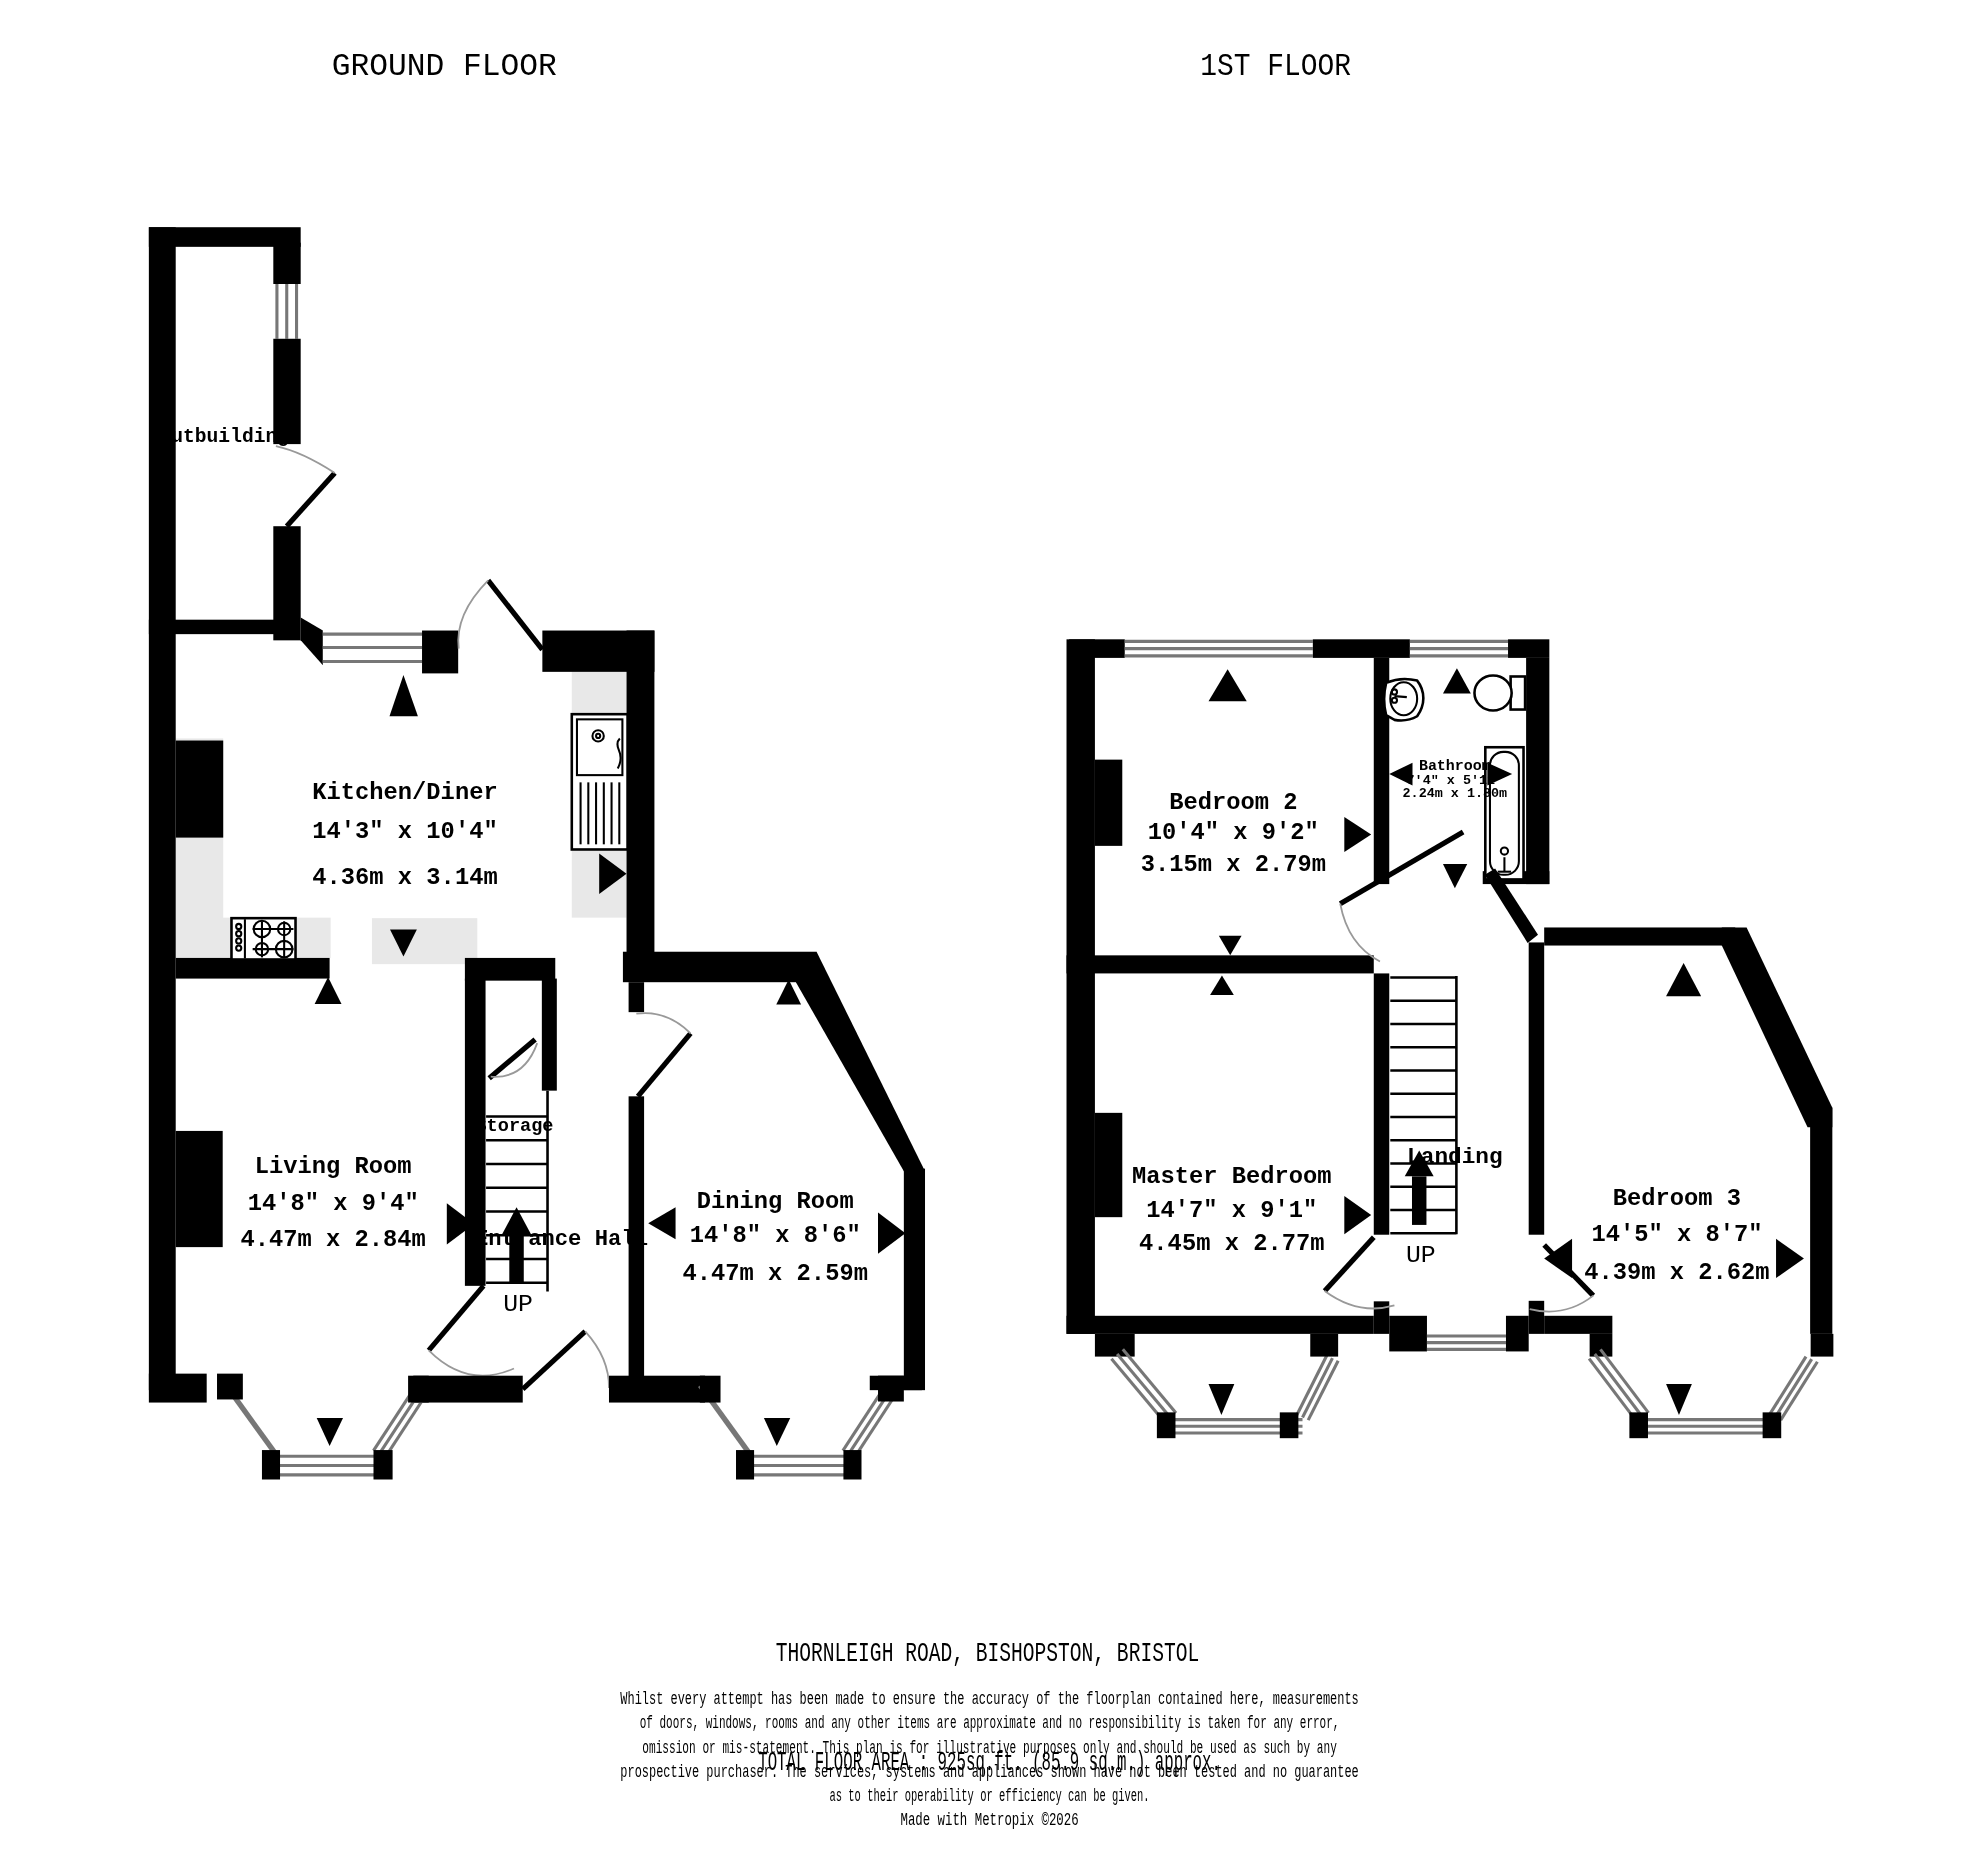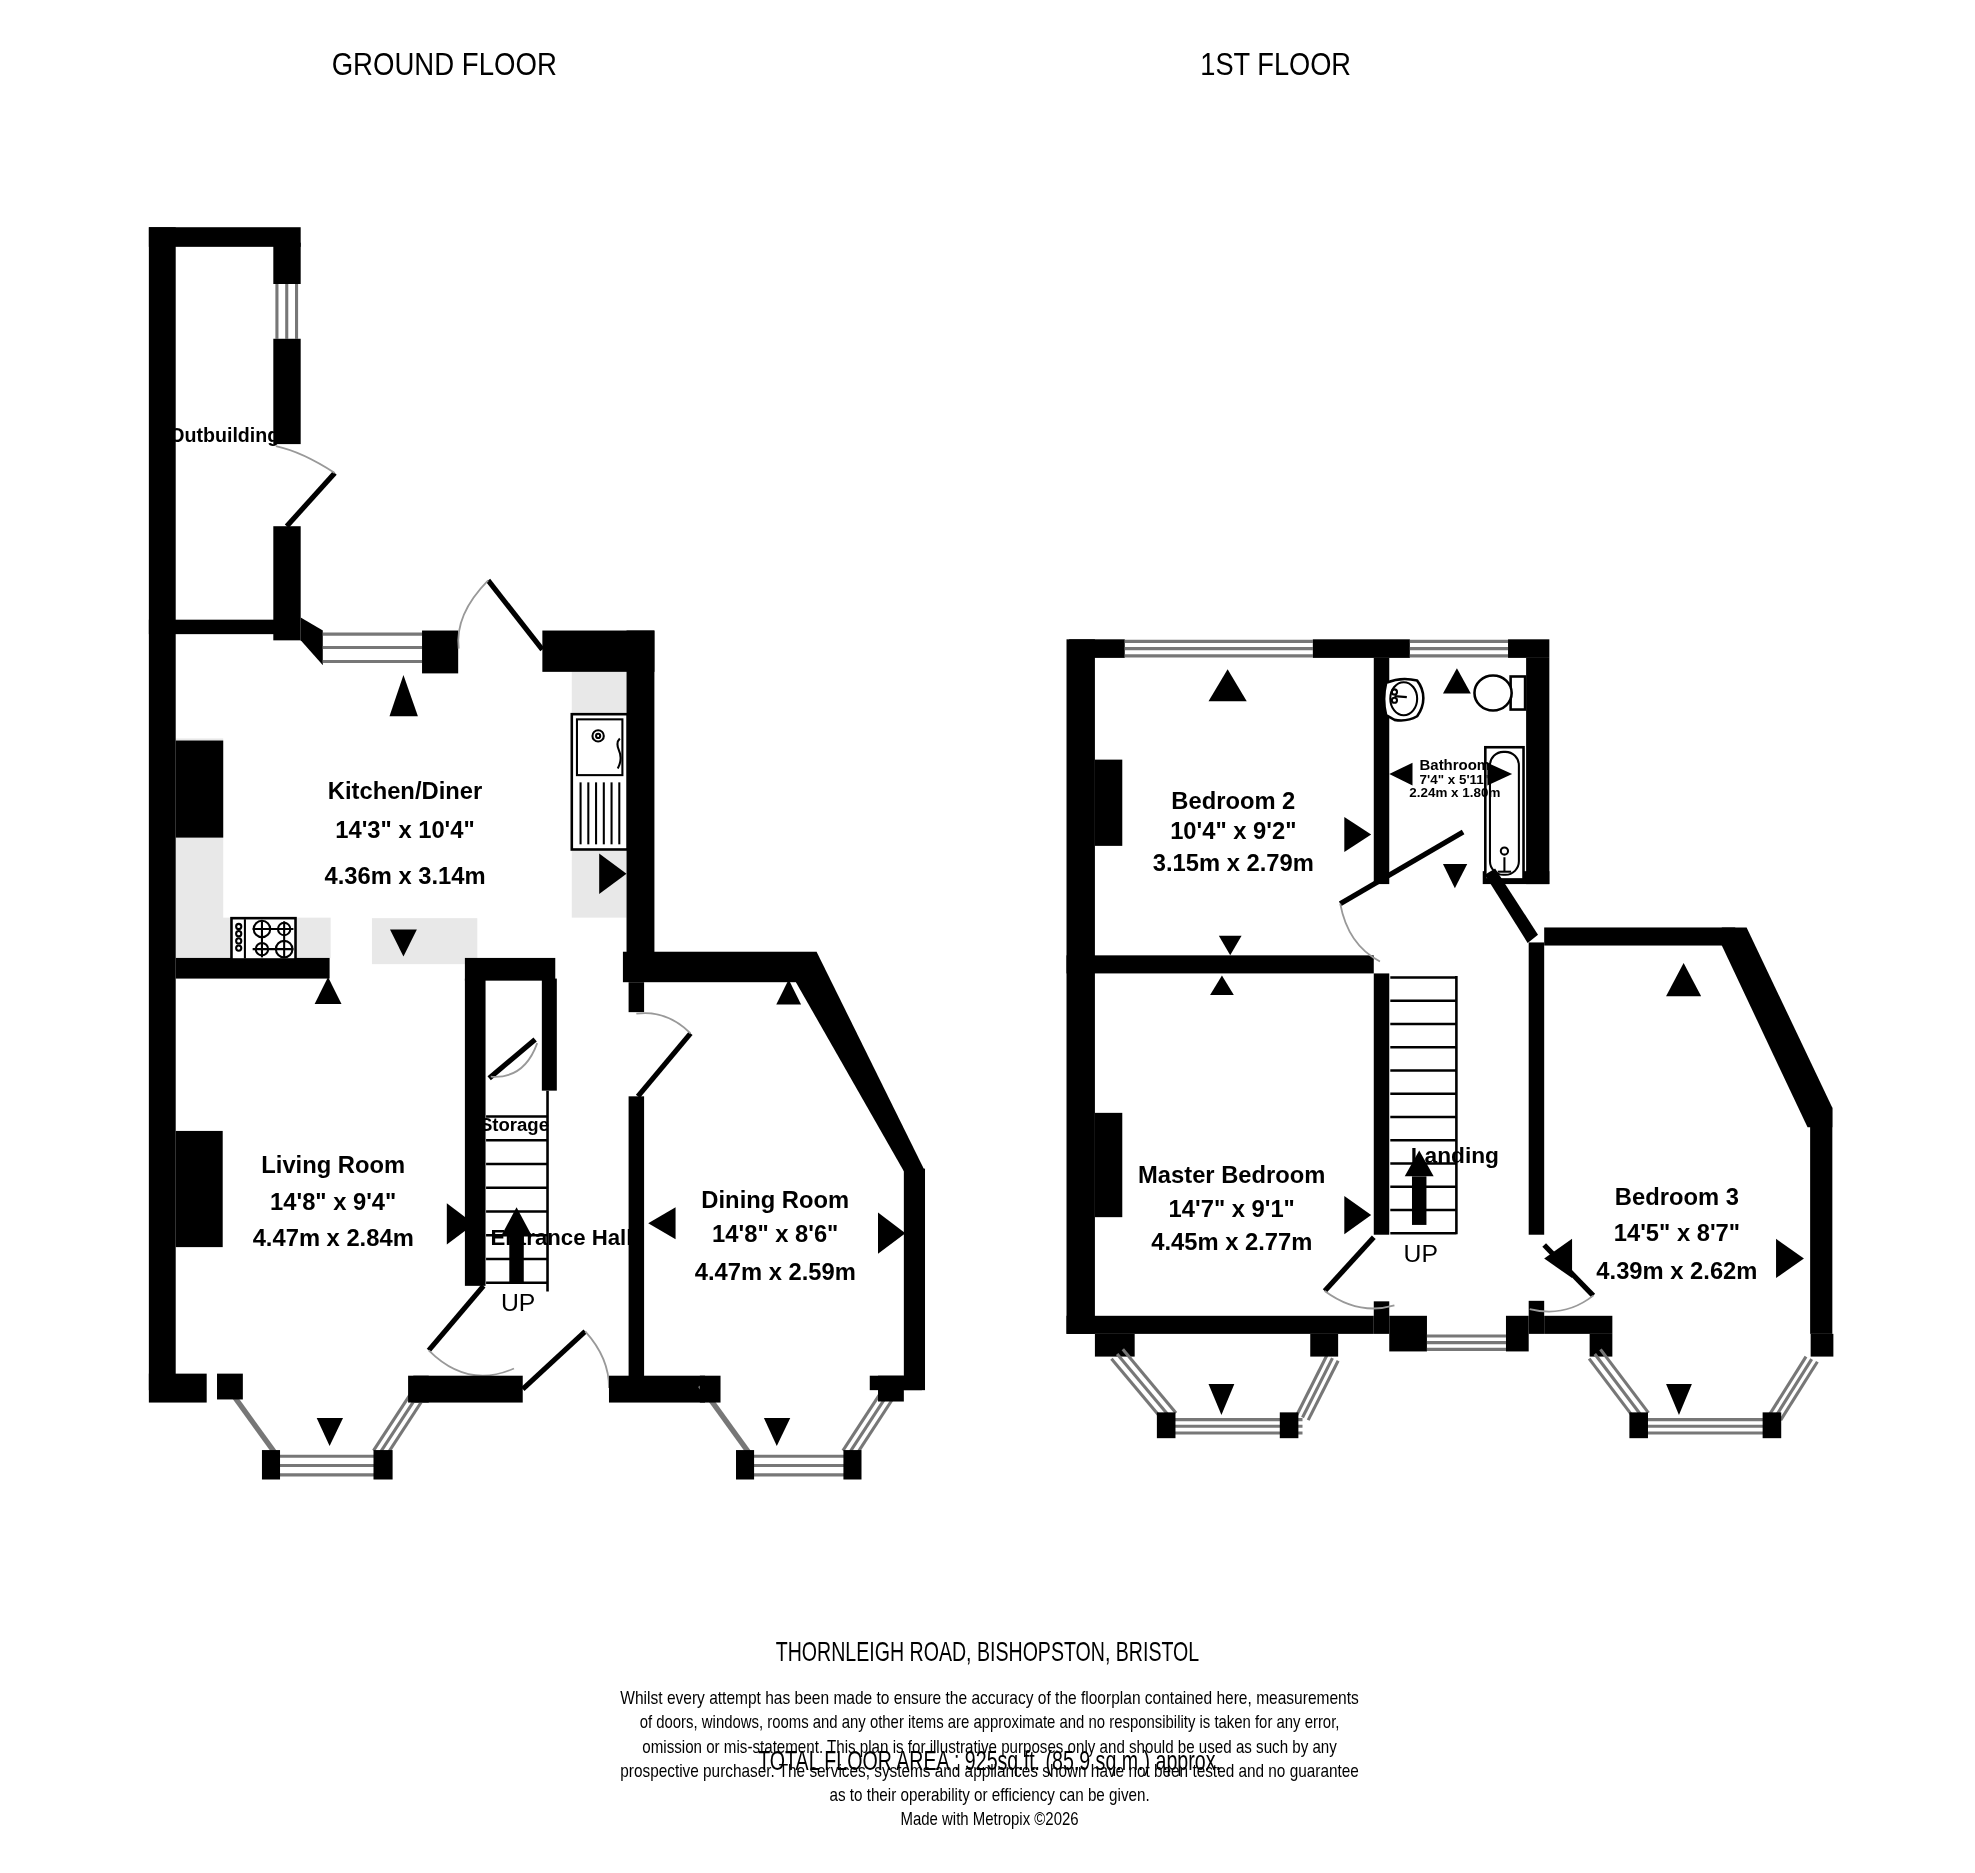--- a/index.html
+++ b/index.html
@@ -1,16 +1,16 @@
 <!DOCTYPE html>
 <html style="font-size:8.3px"><head>
 <meta charset="utf-8">
 <style>
   html,body{margin:0;padding:0;background:#fff;}
-  .page{position:relative;width:1975px;height:1873px;background:#fff;font-family:Liberation Sans, sans-serif;}
+  .page{position:relative;width:1975px;height:1873px;background:#fff;font-family:Liberation Mono, monospace;}
   svg{display:block;}
   .w{fill:#000;}
   .ct{fill:#e8e8e8;}
   .winband{fill:#fff;}
   .wl{stroke:#777;stroke-width:6;fill:none;}
   .tread{stroke:#000;stroke-width:5;fill:none;}
   .leaf{stroke:#000;stroke-width:10;fill:none;}
   .arc{stroke:#999;stroke-width:3.5;fill:none;}
   .fx{fill:#fff;stroke:#000;stroke-width:5;}
   .fx2{fill:none;stroke:#000;stroke-width:4;}

